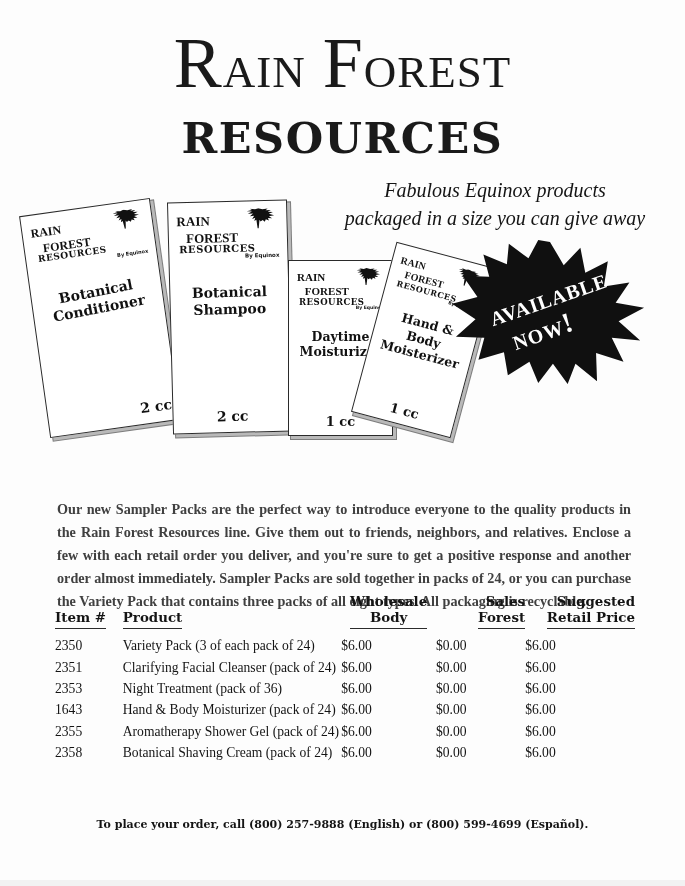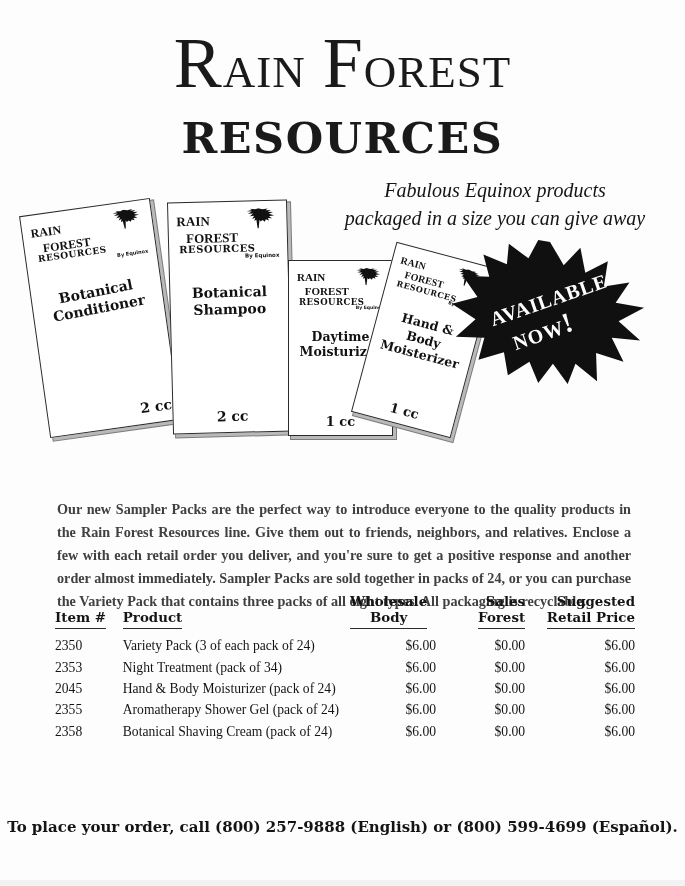--- a/index.html
+++ b/index.html
@@ -247,33 +247,33 @@
     padding-bottom: 2px;
   }
   .th-item  { width: 70px;  text-align: left; }
   .th-prod  { width: 228px; text-align: left; }
   .th-whole { width: 96px;  text-align: center; text-decoration: underline; }
   .th-sales { width: 92px;  text-align: right; }
   .th-retail{ width: 112px; text-align: right; }
   .price-table td { padding: 1.6px 0; line-height: 1.34; }
   .c-item   { text-align: left; }
   .c-prod   { text-align: left; }
-  .c-num    { text-align: right; }
+  .c-num    { text-align: left; }
   .spacer-row td { height: 6px; padding: 0; }
 
   
   .footer {
     position: absolute;
     left: 0;
     top: 818px;
     width: 685px;
     text-align: center;
     font-family: "DejaVu Serif", "Liberation Serif", serif;
     font-weight: bold;
-    font-size: 15px;
+    font-size: 11px;
     color: #141414;
   }
 </style>
 </head>
 <body>
 
 <div class="page">
 
   <div class="masthead">
     <div class="title-main"><span class="cap">R</span><span>AIN</span>&nbsp;<span class="cap">F</span><span>OREST</span></div>
@@ -392,28 +392,35 @@
     </thead>
     <tbody>
       <tr>
           <td class="c-item">2350</td>
           <td class="c-prod">Variety Pack (3 of each pack of 24)</td>
           <td class="c-num">$6.00</td>
           <td class="c-num">$0.00</td>
           <td class="c-num">$6.00</td>
         </tr>
       <tr>
+          <td class="c-item">2351</td>
+          <td class="c-prod">Clarifying Facial Cleanser (pack of 24)</td>
+          <td class="c-num">$6.00</td>
+          <td class="c-num">$0.00</td>
+          <td class="c-num">$6.00</td>
+        </tr>
+      <tr>
           <td class="c-item">2353</td>
-          <td class="c-prod">Night Treatment (pack of 34)</td>
-          <td class="c-num">$6.00</td>
-          <td class="c-num">$0.00</td>
-          <td class="c-num">$6.00</td>
-        </tr>
-      <tr>
-          <td class="c-item">2045</td>
+          <td class="c-prod">Night Treatment (pack of 36)</td>
+          <td class="c-num">$6.00</td>
+          <td class="c-num">$0.00</td>
+          <td class="c-num">$6.00</td>
+        </tr>
+      <tr>
+          <td class="c-item">1643</td>
           <td class="c-prod">Hand &amp; Body Moisturizer (pack of 24)</td>
           <td class="c-num">$6.00</td>
           <td class="c-num">$0.00</td>
           <td class="c-num">$6.00</td>
         </tr>
       <tr>
           <td class="c-item">2355</td>
           <td class="c-prod">Aromatherapy Shower Gel (pack of 24)</td>
           <td class="c-num">$6.00</td>
           <td class="c-num">$0.00</td>

